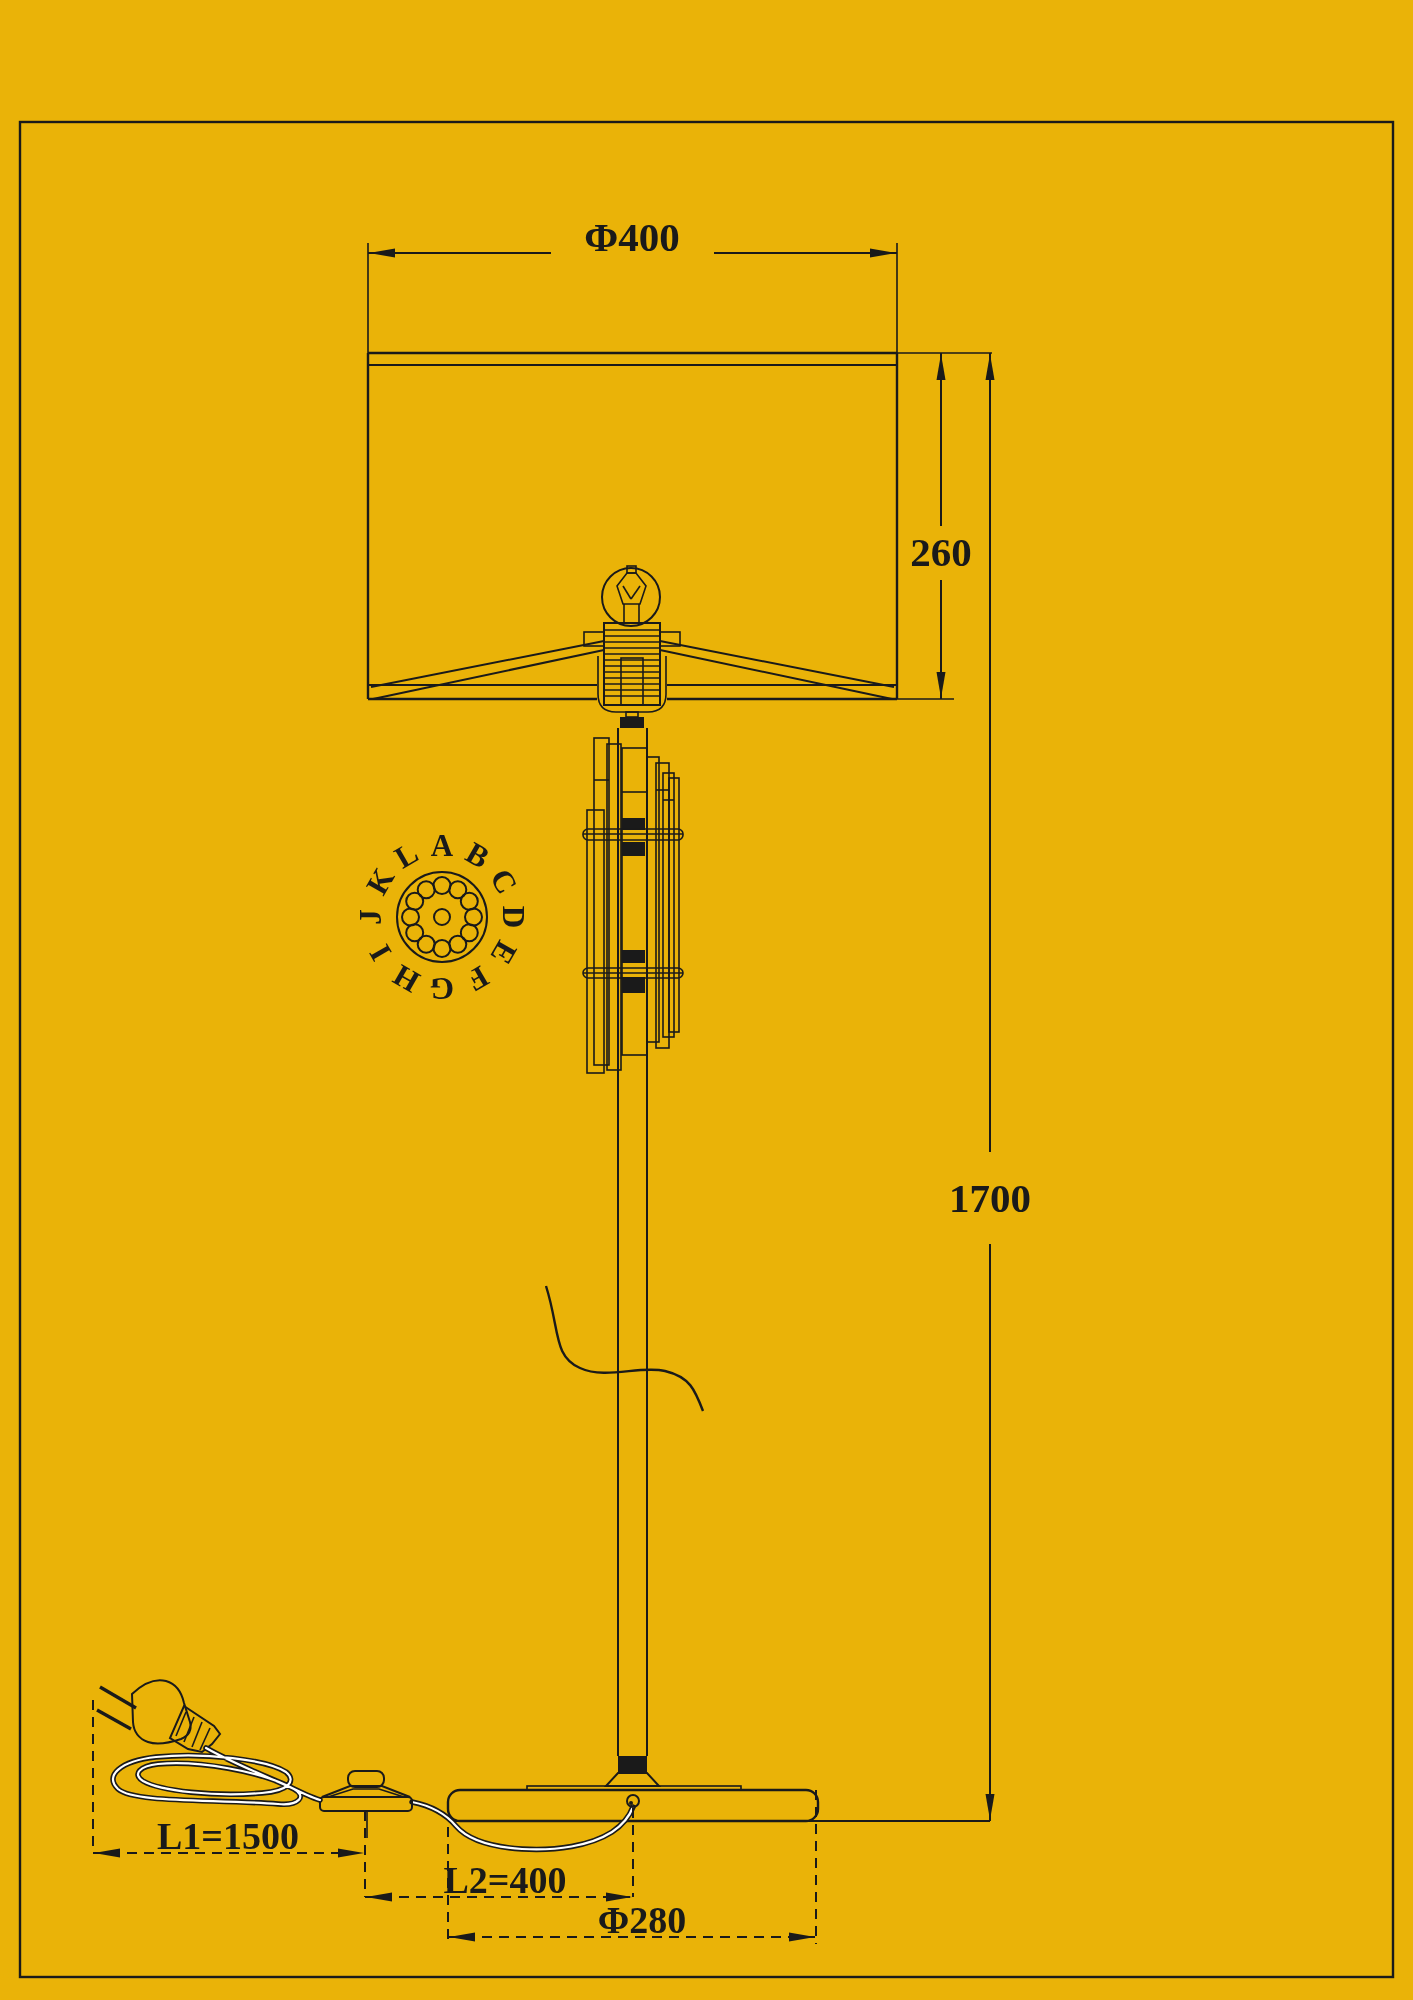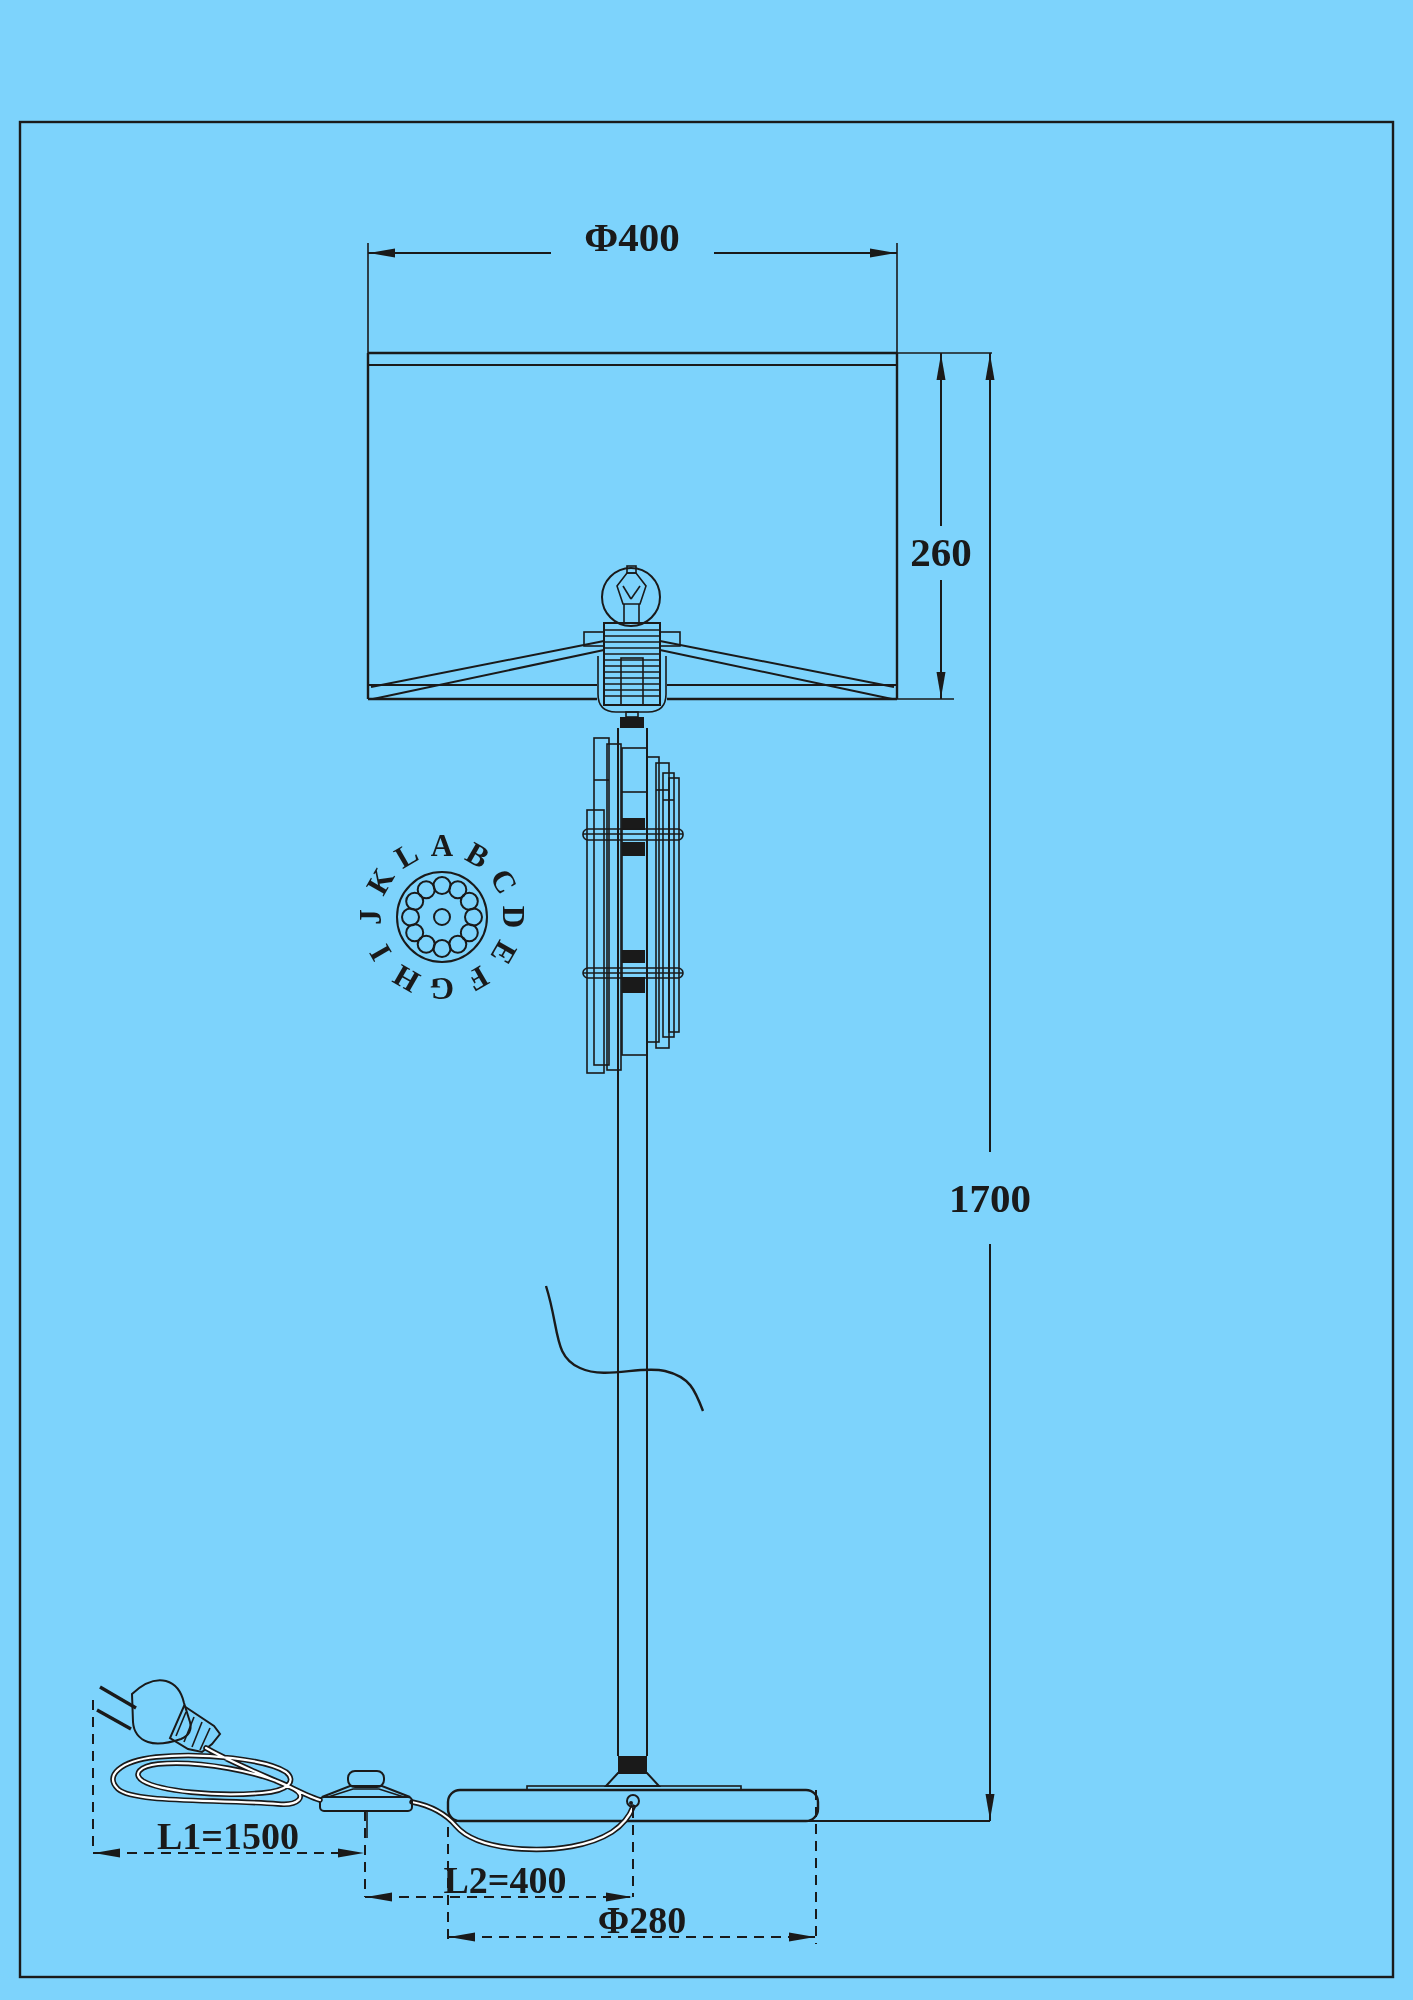--- a/index.html
+++ b/index.html
@@ -1,16 +1,16 @@
 <!DOCTYPE html>
 <html><head>
 <meta charset="utf-8">
 <style>
   html,body{margin:0;padding:0;background:#ffffff;}
-  .sheet{position:relative;width:1413px;height:2000px;background:#7dd3fc;overflow:hidden;}
+  .sheet{position:relative;width:1413px;height:2000px;background:#eab308;overflow:hidden;}
   svg{display:block;}
   .ln{stroke:#1a1a1a;fill:none;}
   .w2{stroke-width:2;} .w15{stroke-width:1.6;} .w25{stroke-width:2.4;} .w3{stroke-width:3.4;}
   .fillblk{fill:#1a1a1a;stroke:none;}
   .dash{stroke:#1a1a1a;fill:none;stroke-width:2;stroke-dasharray:10 7;}
   .cord-under{stroke:#1a1a1a;fill:none;stroke-width:5.5;stroke-linecap:round;}
   .cord-over{stroke:#ffffff;fill:none;stroke-width:2.2;stroke-linecap:round;}
   .dim-text{font-family:"Liberation Serif",serif;font-weight:700;font-size:41px;fill:#1a1a1a;}
   .dim-text-sm{font-family:"Liberation Serif",serif;font-weight:700;font-size:38px;fill:#1a1a1a;}
   .detail-letter{font-family:"Liberation Serif",serif;font-weight:700;font-size:31px;fill:#1a1a1a;}

